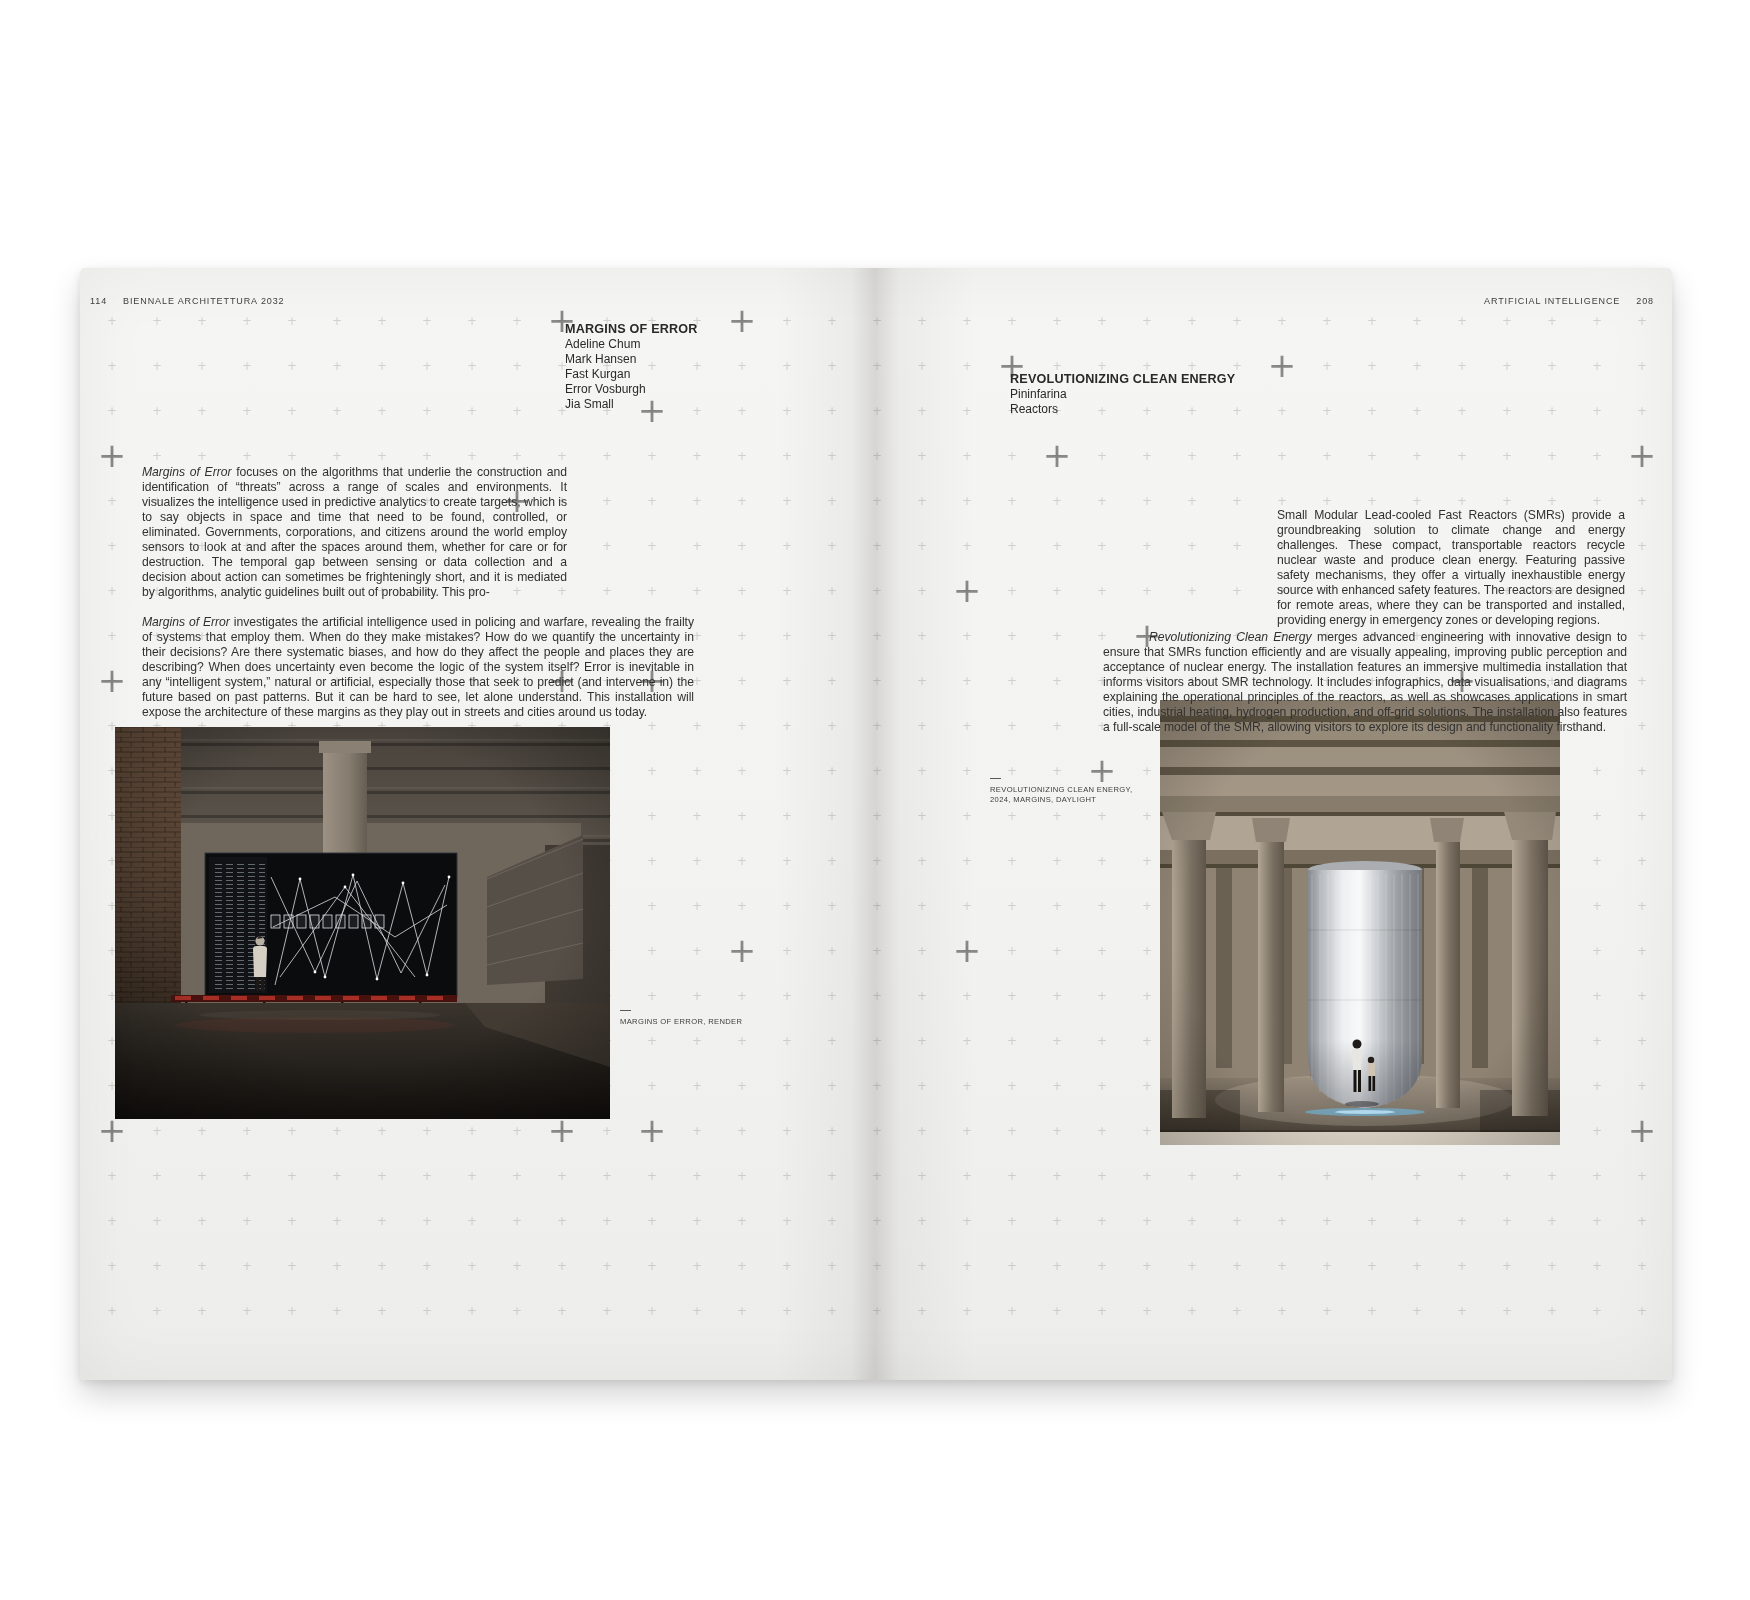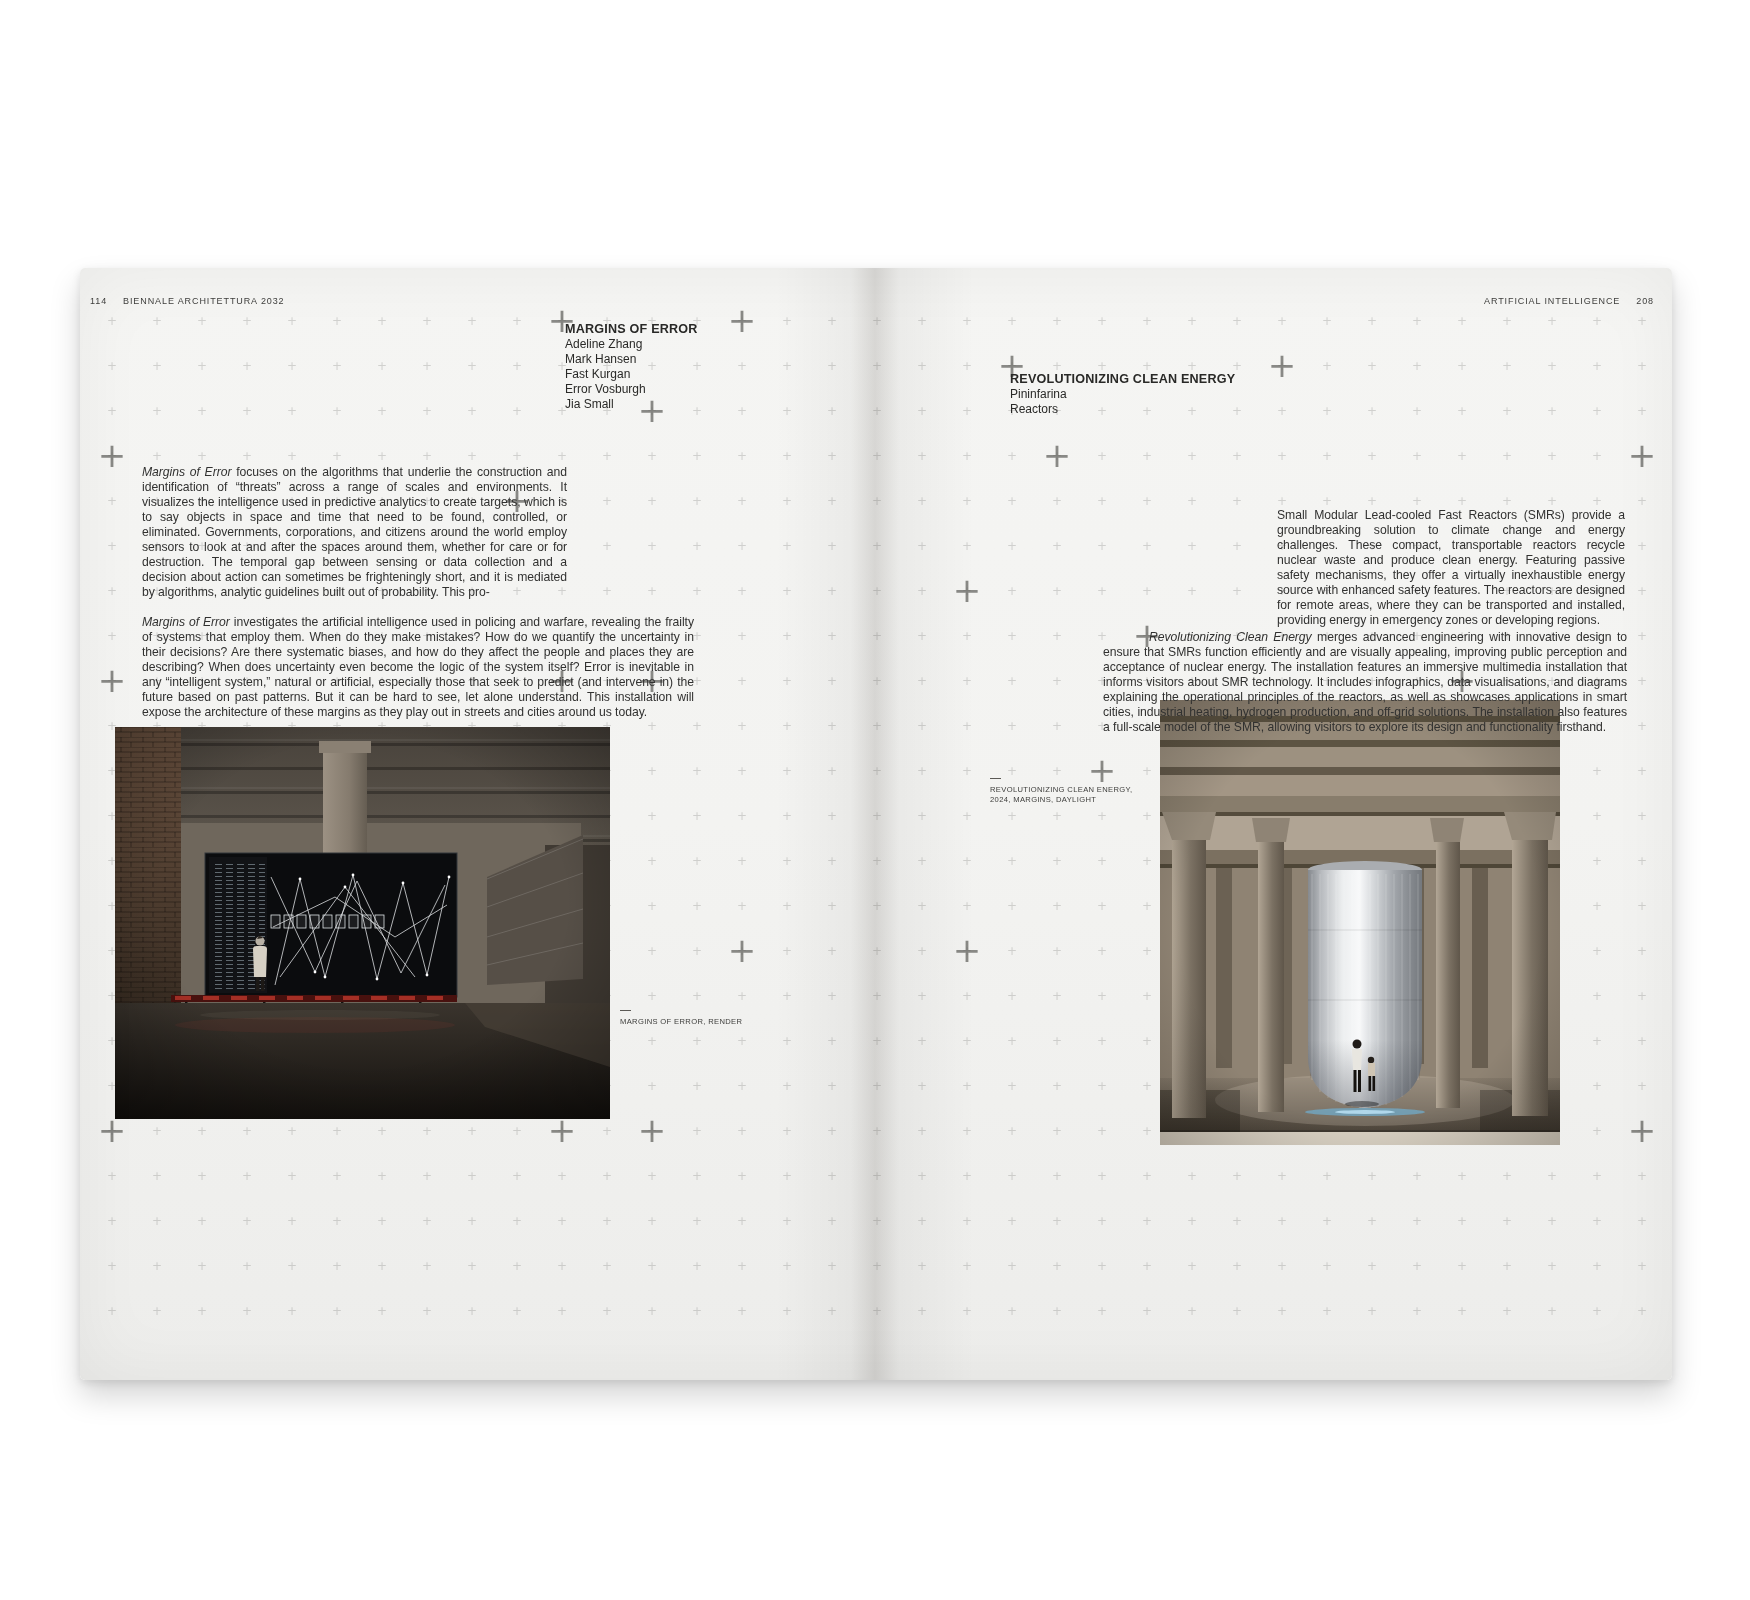--- a/index.html
+++ b/index.html
@@ -875,21 +875,21 @@
       <span class="plus accent" style="left:1022px;top:504px;">+</span>
     </div>
 
   <div class="page-head head-left">
     <span>114</span>
     <span>BIENNALE ARCHITETTURA 2032</span>
   </div>
 
   <div class="title-block" style="left:485px;top:54px;">
     <div class="ttl">MARGINS OF ERROR</div>
-    <div class="name">Adeline Zhang</div>
+    <div class="name">Adeline Chum</div>
     <div class="name">Mark Hansen</div>
     <div class="name">Fast Kurgan</div>
     <div class="name">Error Vosburgh</div>
     <div class="name">Jia Small</div>
   </div>
 
   <div class="body-col" style="left:62px;top:197px;width:425px;"><span class="it">Margins of Error</span><span> focuses on the algorithms that underlie the construction and identification of “threats” across a range of scales and environments. It visualizes the intelligence used in predictive analytics to create targets, which is to say objects in space and time that need to be found, controlled, or eliminated. Governments, corporations, and citizens around the world employ sensors to look at and after the spaces around them, whether for care or for destruction. The temporal gap between sensing or data collection and a decision about action can sometimes be frighteningly short, and it is mediated by algorithms, analytic guidelines built out of probability. This pro-</span></div>
   <div class="body-col" style="left:62px;top:347px;width:552px;"><span class="it">Margins of Error</span><span> investigates the artificial intelligence used in policing and warfare, revealing the frailty of systems that employ them. When do they make mistakes? How do we quantify the uncertainty in their decisions? Are there systematic biases, and how do they affect the people and places they are describing? When does uncertainty even become the logic of the system itself? Error is inevitable in any “intelligent system,” natural or artificial, especially those that seek to predict (and intervene in) the future based on past patterns. But it can be hard to see, let alone understand. This installation will expose the architecture of these margins as they play out in streets and cities around us today.</span></div>
 
   <svg class="photo" style="left:35px;top:459px;" width="495" height="392" viewBox="0 0 495 392" aria-hidden="true">

